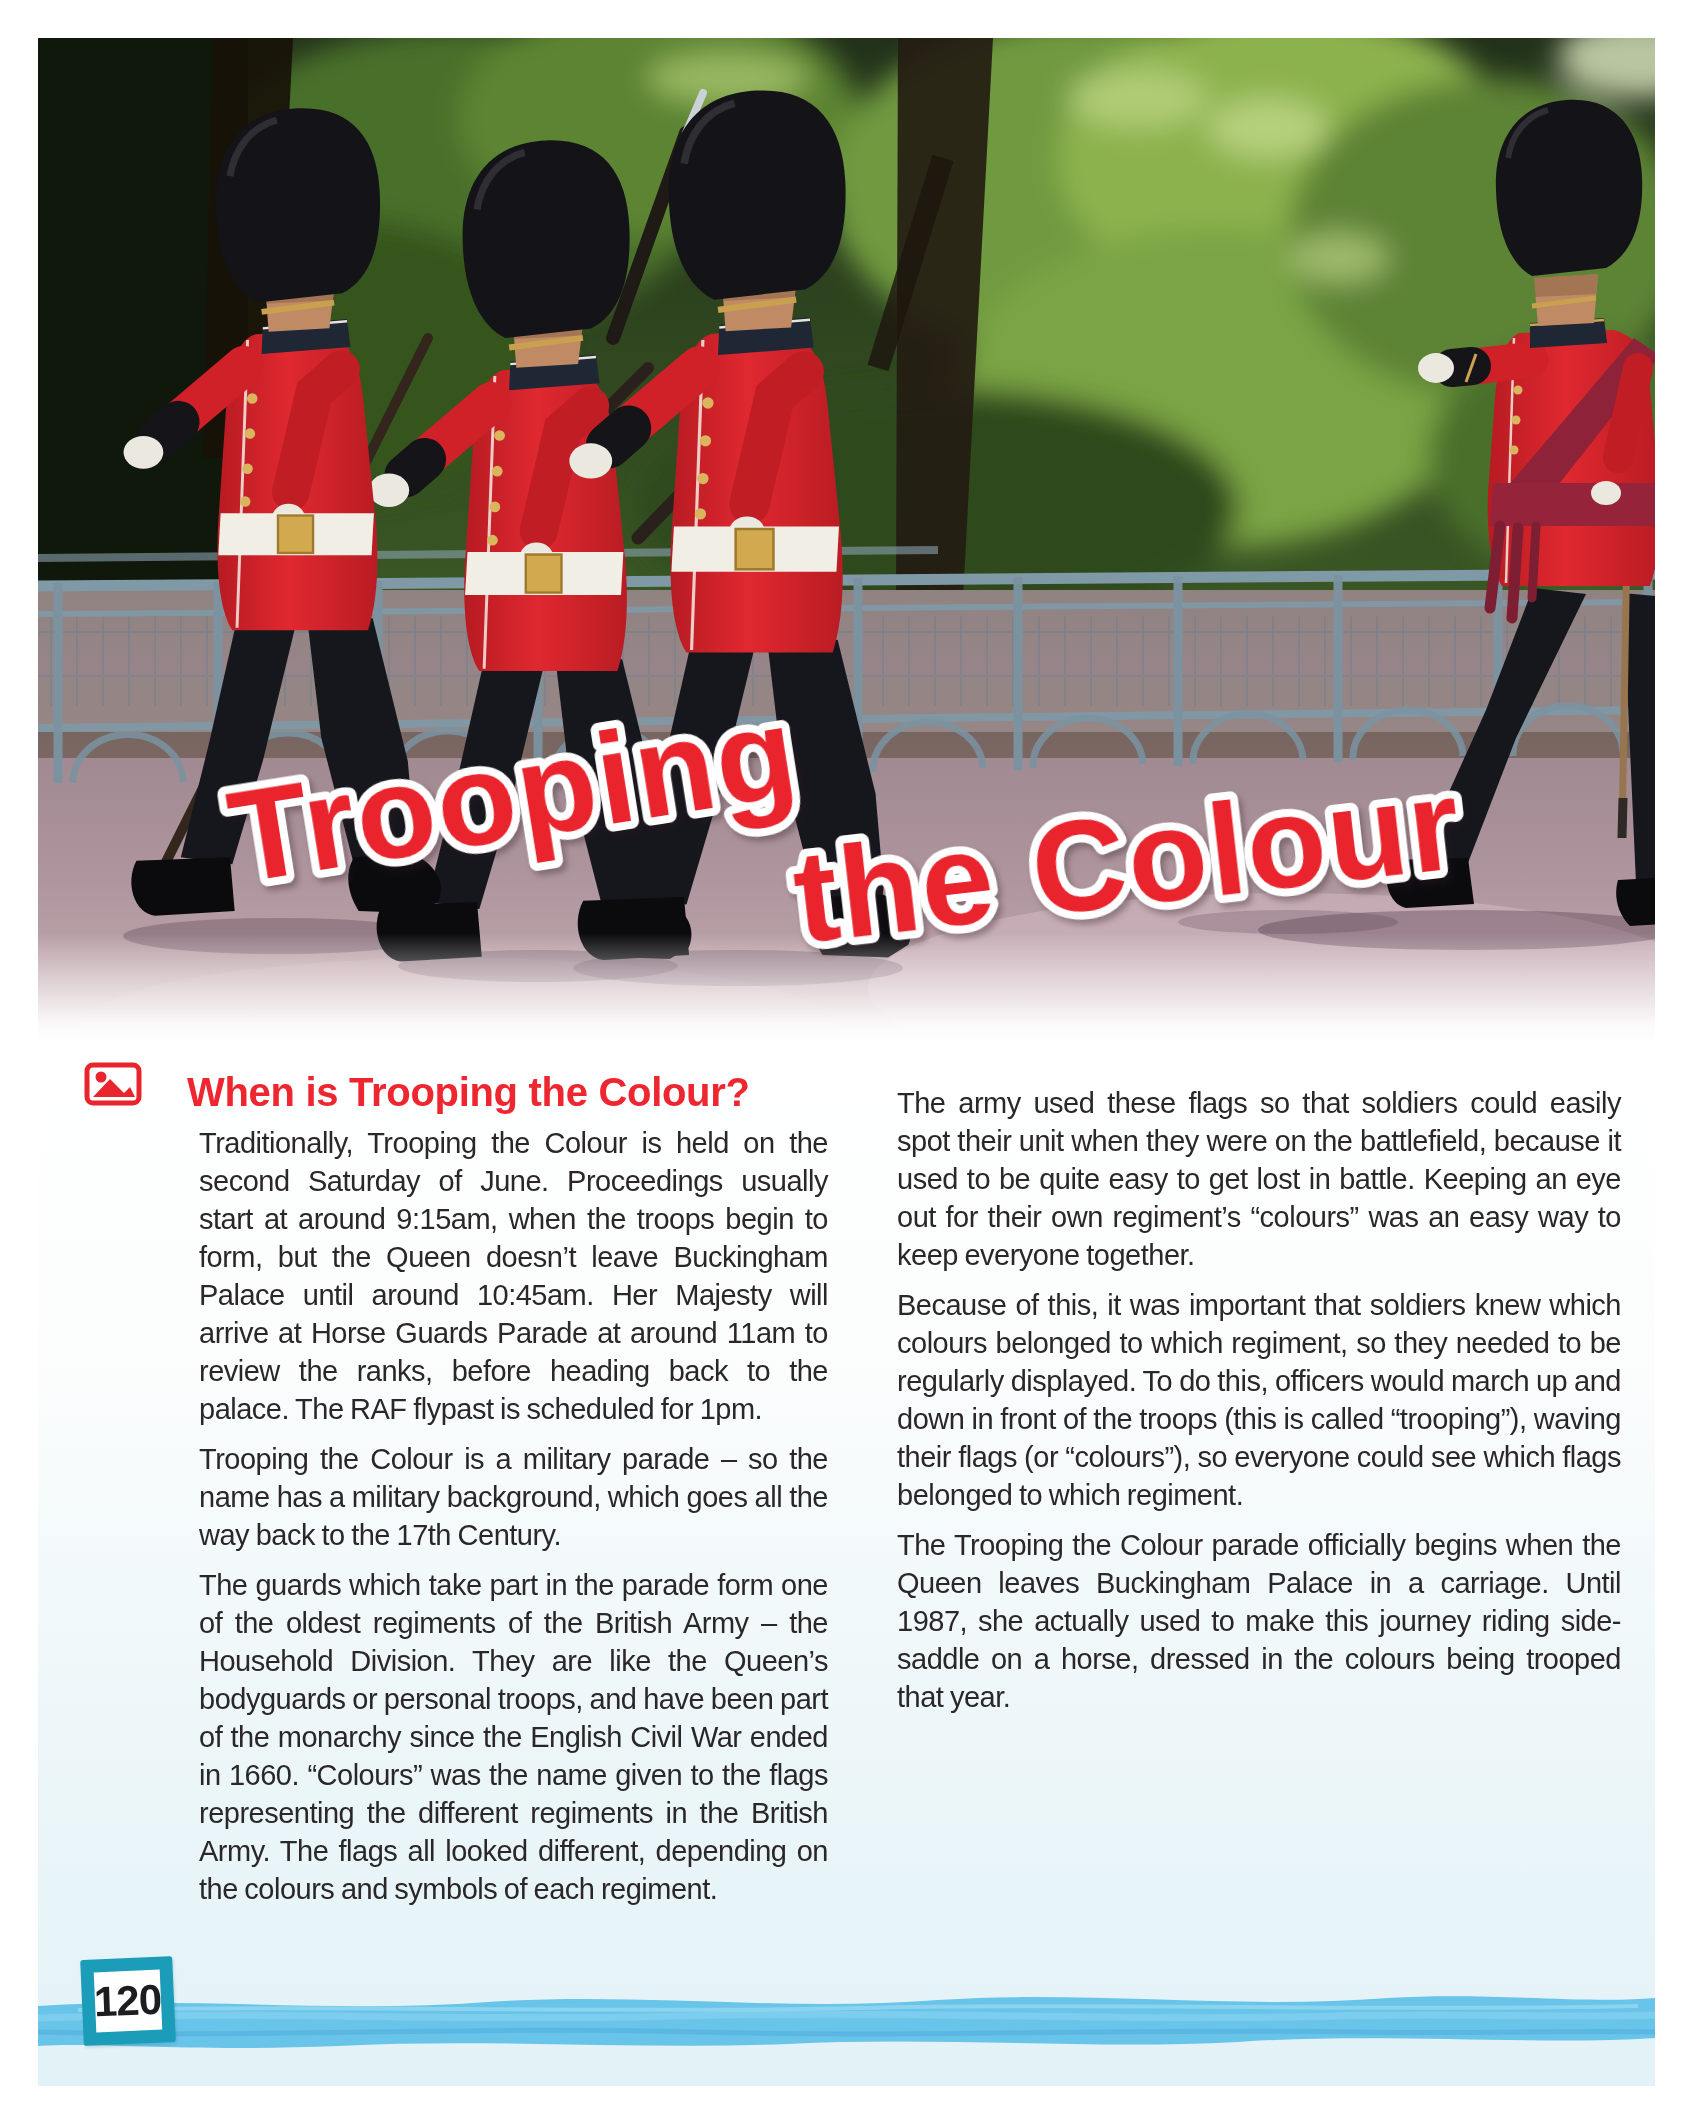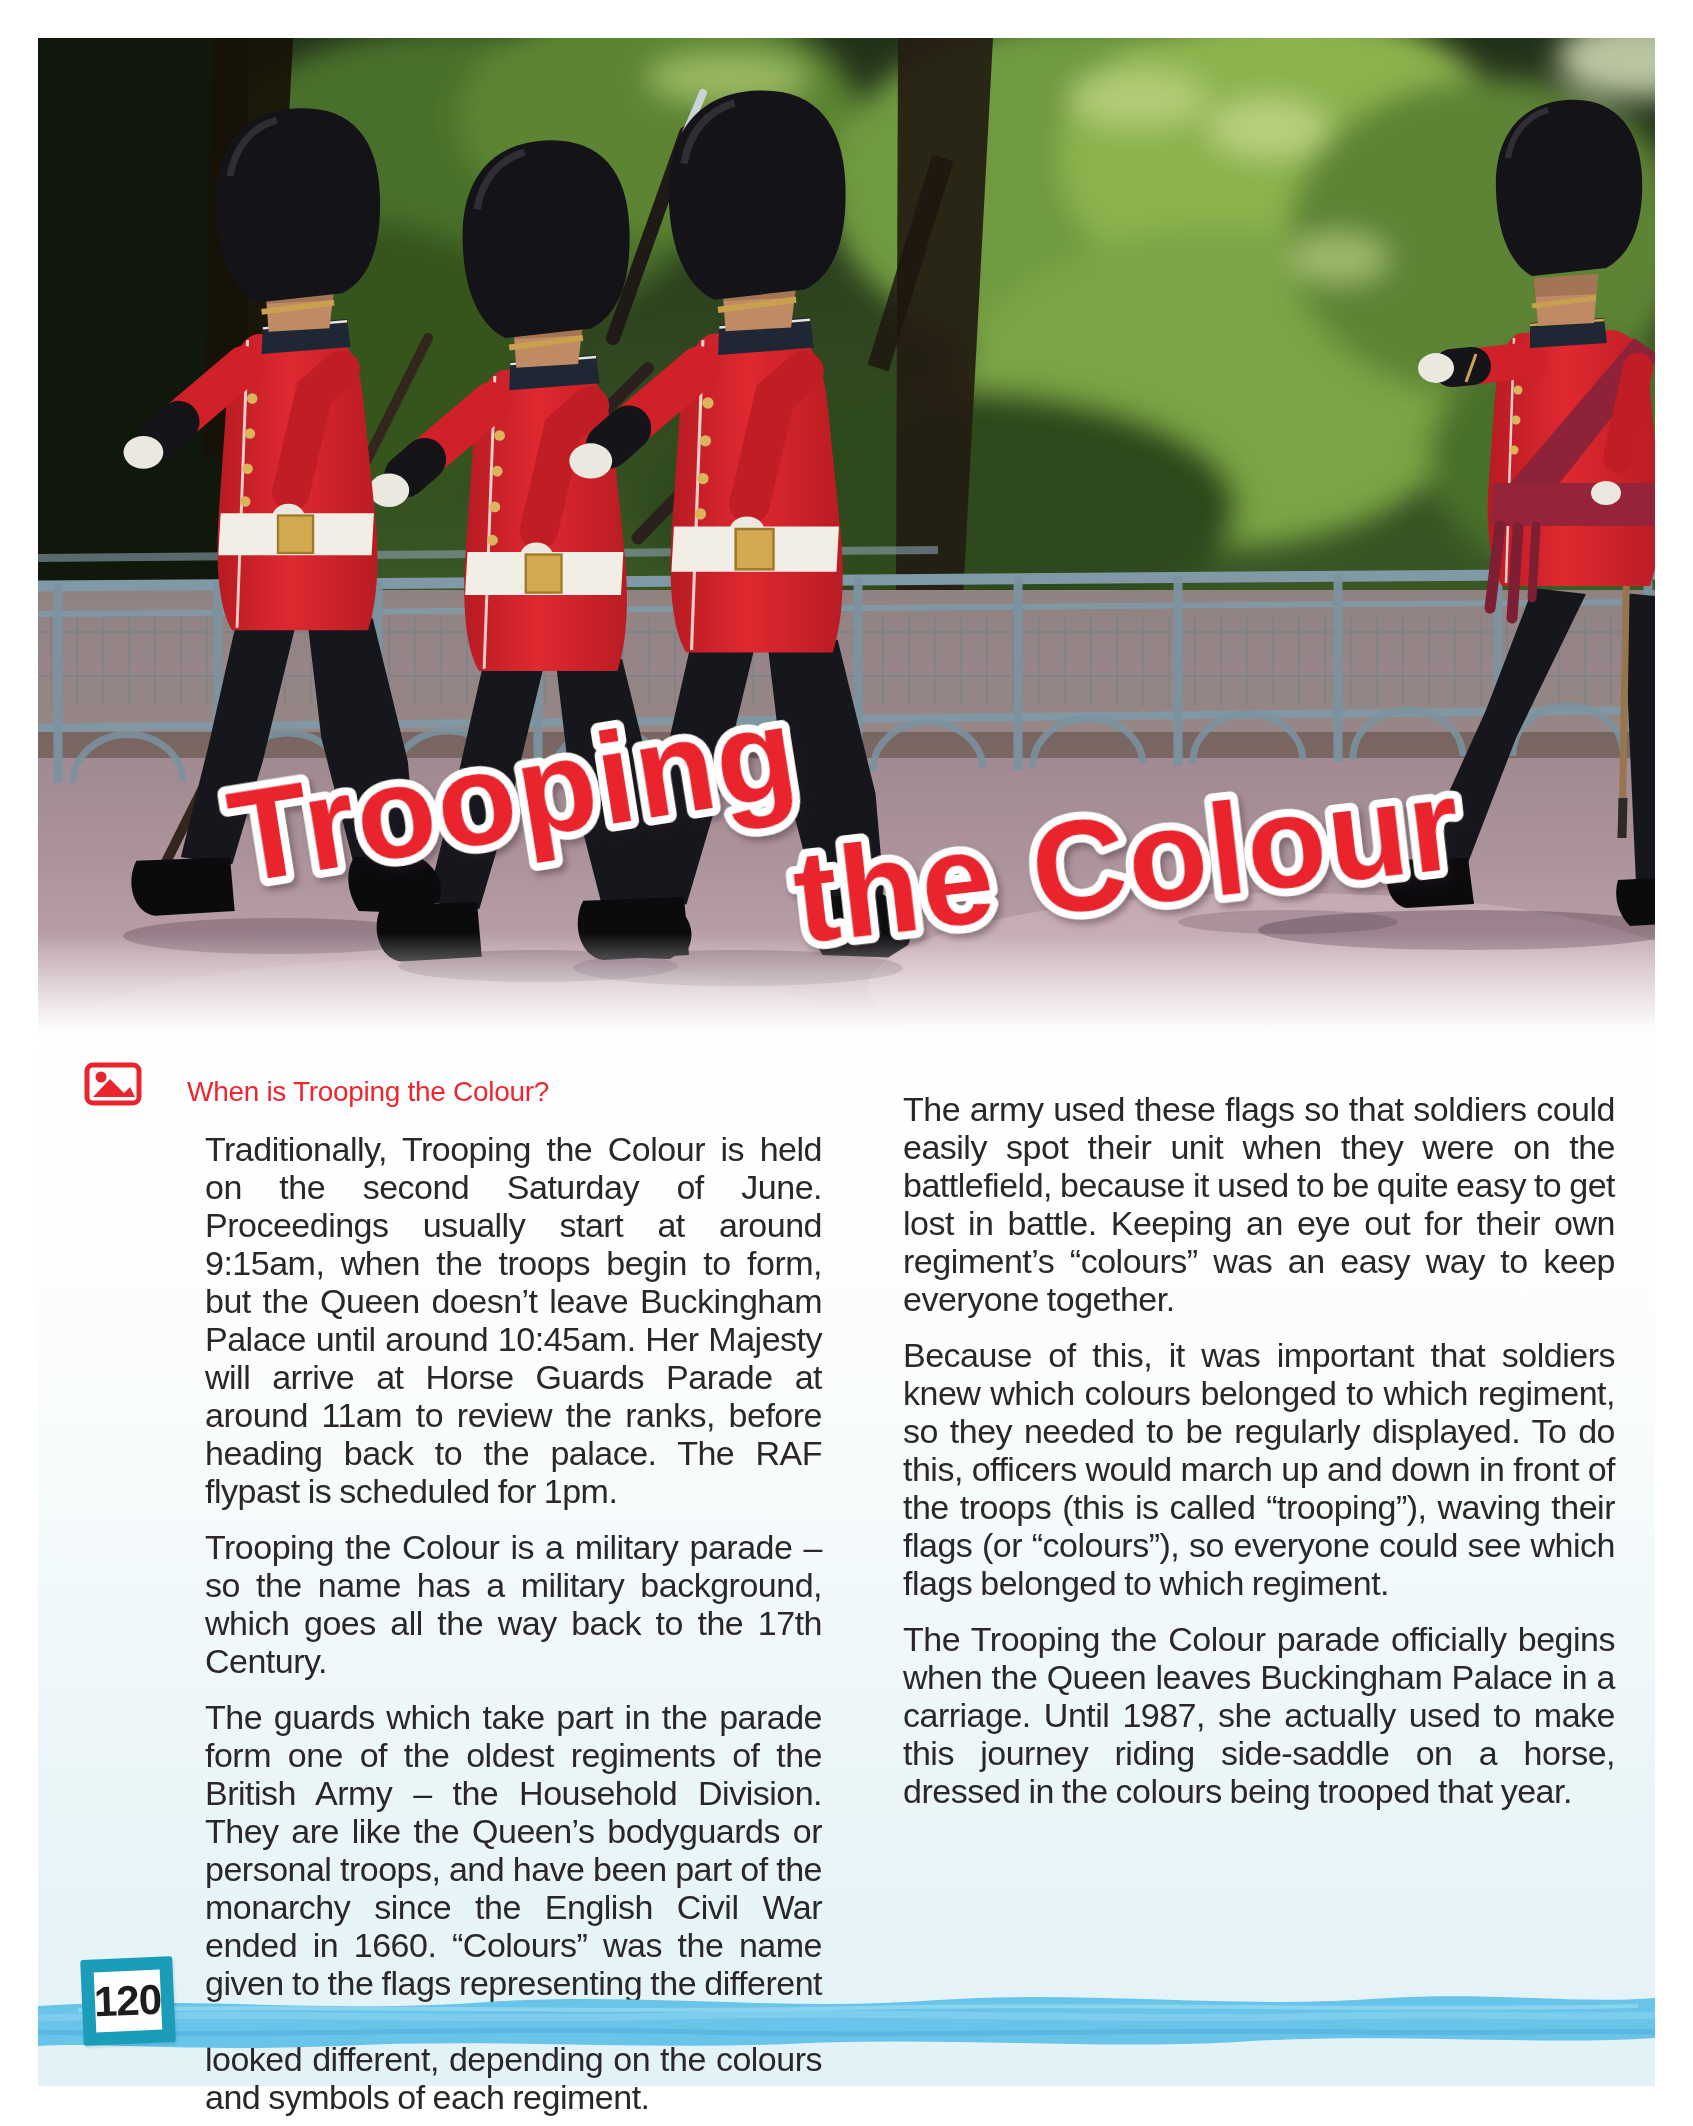--- a/index.html
+++ b/index.html
@@ -32,28 +32,28 @@
   #content-bg{
     position:absolute;left:38px;top:1040px;width:1617px;height:1046px;
     background:linear-gradient(180deg,#ffffff 0%,#fbfdfd 32%,#eef7f9 62%,var(--footer-bg) 100%);
   }
   
   .col{position:absolute;top:1072px;}
   #col-left{left:187px;width:653px;}
   #col-right{left:885px;width:748px;}
   .col h2{
     margin:26px 0 8px 0;
-    font-size:28px;line-height:40px;font-weight:normal;
+    font-size:40px;line-height:40px;font-weight:bold;
     color:var(--heading-red);letter-spacing:-0.3px;
   }
   .col section:first-child h2{margin-top:0;}
   .col h2:empty{display:none;}
   .col p{
-    margin:18px;text-align:justify;
-    font-size:34px;line-height:38px;color:#2b2728;
+    margin:12px;text-align:justify;
+    font-size:29px;line-height:38px;color:#2b2728;
     letter-spacing:-0.5px;word-spacing:-1px;
   }
   
   #pic-icon{position:absolute;left:84px;top:1062px;width:58px;height:44px;}
   
   #stripe{position:absolute;left:38px;top:1988px;width:1617px;height:62px;}
   
   #page-badge{
     position:absolute;left:82px;top:1958px;width:66px;height:60px;
     background:#ffffff;border:13px solid var(--badge-teal);

